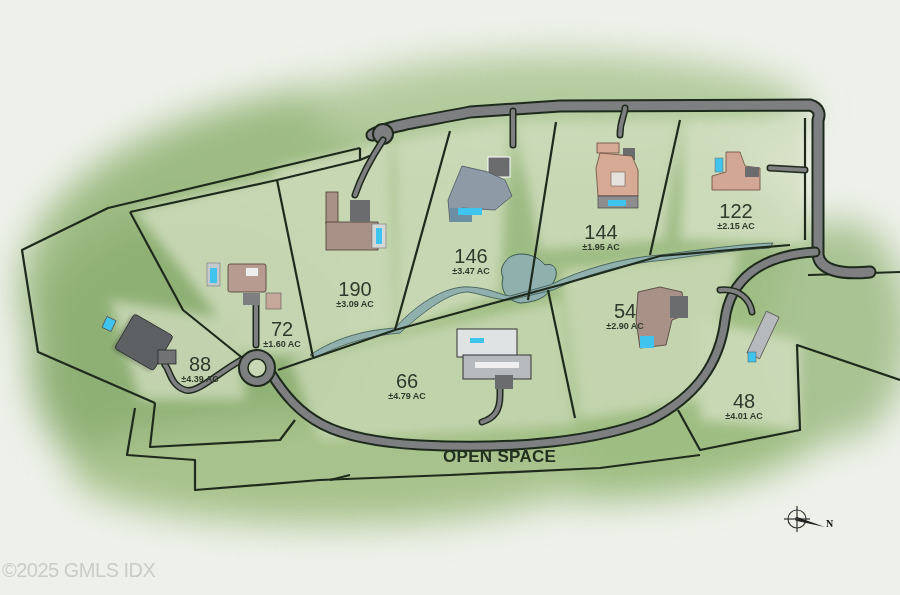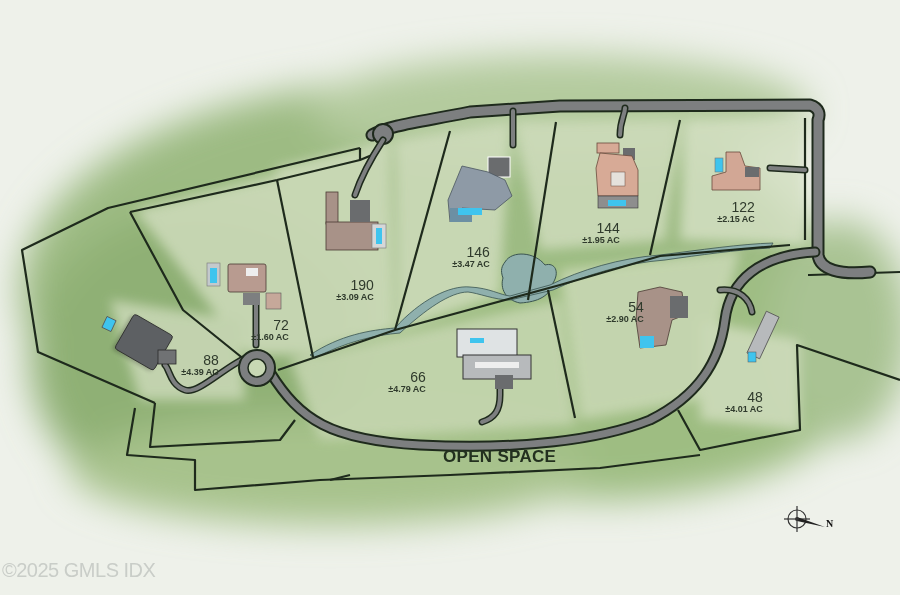--- a/index.html
+++ b/index.html
@@ -1,20 +1,20 @@
 <!DOCTYPE html>
 <html><head>
 <meta charset="utf-8">
 <style>
   html, body { margin:0; padding:0; }
   body { width:900px; height:595px; overflow:hidden; background:#eef2ea; font-family:"Liberation Sans", sans-serif; }
   .map { position:relative; width:900px; height:595px; overflow:hidden; }
   .map svg.base { position:absolute; left:0; top:0; }
   .lot-label { position:absolute; text-align:center; color:#2f3a2c; transform:translateX(-50%); line-height:1.1; }
-  .lot-num { font-size:14px; font-weight:normal; display:block;text-align:right; }
+  .lot-num { font-size:20px; font-weight:normal; display:block; }
   .lot-acres { font-size:9px; font-weight:bold; display:block;text-align:right; }
   .open-space { position:absolute; left:443px; top:447px; font-size:17px; font-weight:bold; color:#23301f; letter-spacing:0.3px; }
   .copyright { position:absolute; left:2px; top:559px; font-size:20px; color:#c9cdc8; letter-spacing:-0.5px; }
   .compass-n { position:absolute; left:826px; top:518px; font-family:"Liberation Serif", serif; font-weight:bold; font-size:10px; color:#111; }
 </style>
 </head>
 <body>
 
 <div class="map">
   <svg class="base" width="900" height="595" viewBox="0 0 900 595">
@@ -196,21 +196,21 @@
       <line x1="-13" y1="0" x2="13" y2="0" stroke="#333" stroke-width="1.2"></line>
       <polygon points="0,-2 28,8 0,2" fill="#222"></polygon>
       <circle r="2" fill="#333"></circle>
     </g>
   </svg>
 
   <div class="lot-label" style="left:200px;top:353px">
     <span class="lot-num">88</span>
     <span class="lot-acres">±4.39 AC</span>
   </div>
-  <div class="lot-label" style="left:270px;top:318px">
+  <div class="lot-label" style="left:282px;top:318px">
     <span class="lot-num">72</span>
     <span class="lot-acres">±1.60 AC</span>
   </div>
   <div class="lot-label" style="left:355px;top:278px">
     <span class="lot-num">190</span>
     <span class="lot-acres">±3.09 AC</span>
   </div>
   <div class="lot-label" style="left:471px;top:245px">
     <span class="lot-num">146</span>
     <span class="lot-acres">±3.47 AC</span>

